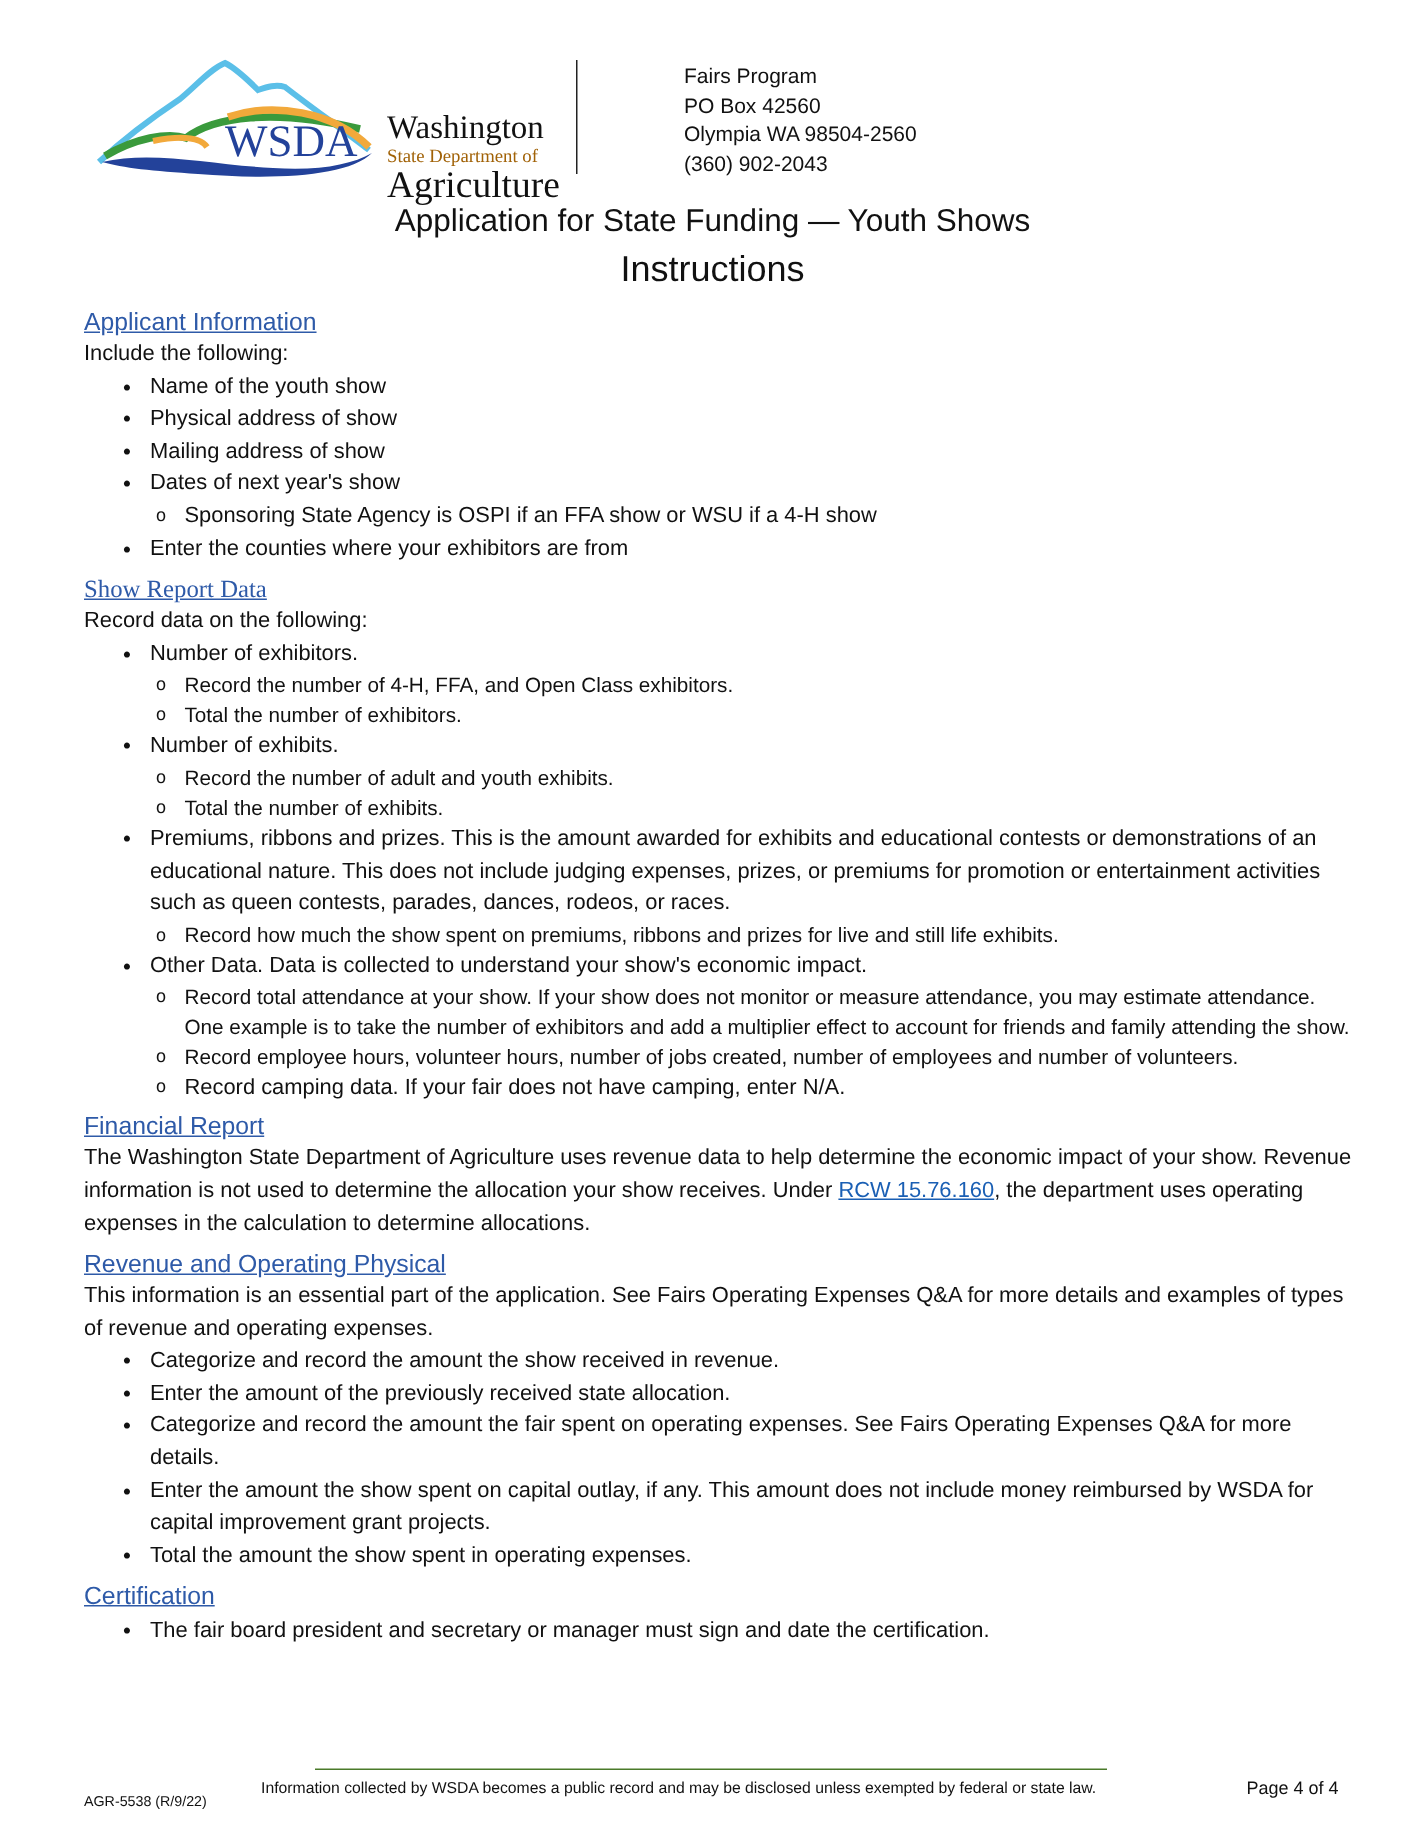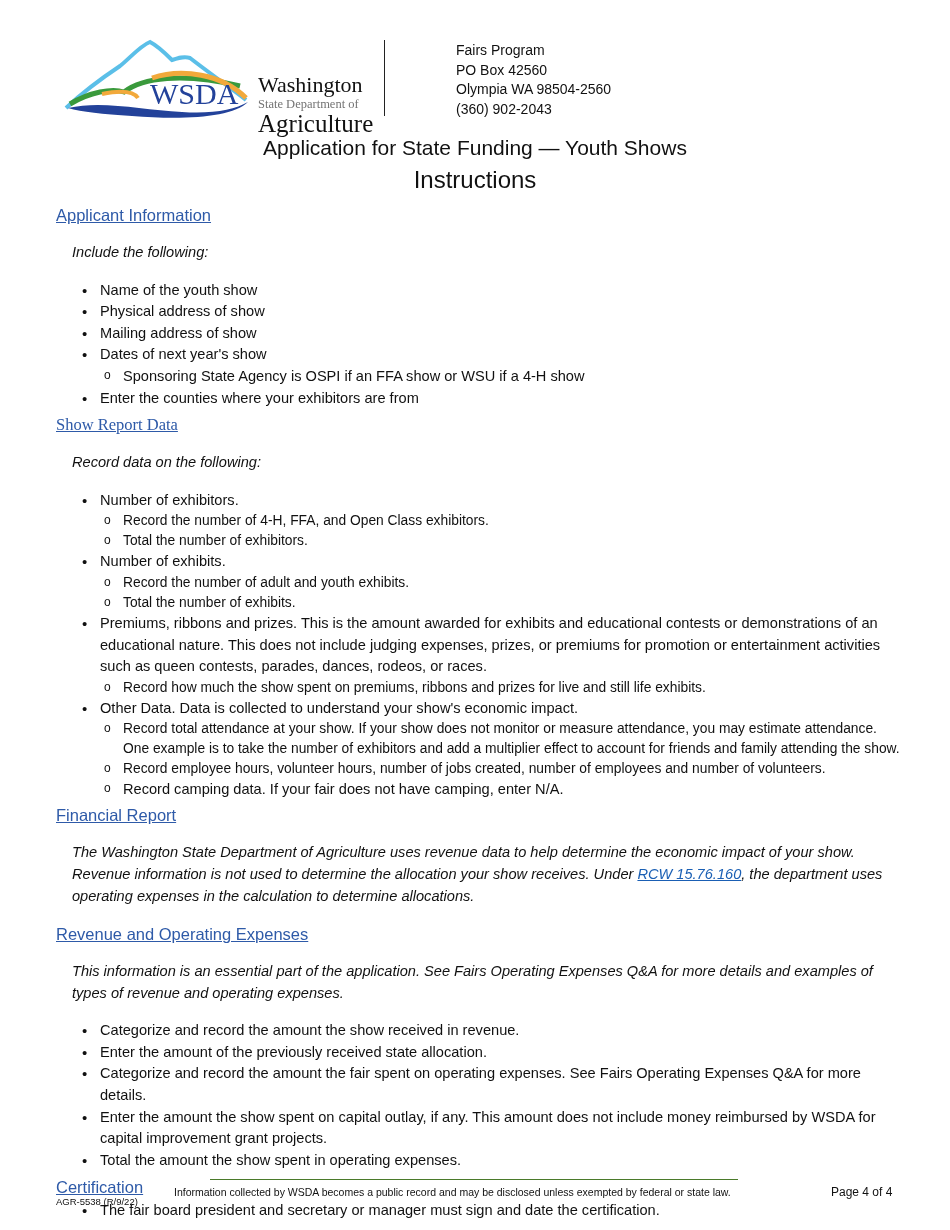--- a/index.html
+++ b/index.html
@@ -4,32 +4,32 @@
   <style>
     html, body { margin: 0; padding: 0; background: #ffffff; }
     body {
       width: 950px; height: 1230px; position: relative; overflow: hidden;
       font-family: "Liberation Sans", sans-serif; color: #111; font-size: 15px;
     }
     .header { position: absolute; left: 62px; top: 38px; width: 520px; height: 82px; }
     .logo { position: absolute; left: 0; top: 0; width: 190px; height: 80px; }
     .brand { position: absolute; left: 196px; top: 12px; width: 120px; margin-top: 24px; }
     .brand .w { font-family: "Liberation Serif", serif; font-size: 22px; line-height: 22px; color: #111; }
-    .brand .s { font-family: "Liberation Serif", serif; font-size: 12.5px; line-height: 16px; color: #737373; }
+    .brand .s { font-family: "Liberation Serif", serif; font-size: 12.5px; line-height: 16px; color: #a16207; }
     .brand .a { font-family: "Liberation Serif", serif; font-size: 25px; line-height: 24px; color: #111; }
     .vdiv { position: absolute; left: 322px; top: 2px; width: 1px; height: 76px; background: #222; }
     .contact { position: absolute; left: 358px; top: 3px; font-size: 14px; line-height: 19.5px; color: #111; margin-left: 36px; }
     .contact div { white-space: nowrap; }
 
     .title1 { position: absolute; left: 0; width: 950px; top: 136px; text-align: center; font-size: 21px; color: #111; }
     .title2 { position: absolute; left: 0; width: 950px; top: 166px; text-align: center; font-size: 24px; color: #111; }
 
     .content { position: absolute; left: 56px; top: 202px; width: 850px; font-size: 14.6px; line-height: 21.6px; }
     .heading { color: #2e5aa8; text-decoration: underline; font-size: 16.5px; line-height: 22px; margin-top: 2px; }
-    .para { margin: 16px; font-style: italic; }
+    .para { margin: 0; }
     ul.l1 { list-style: none; margin: 0; padding: 0; }
     ul.l1 > li { position: relative; padding-left: 44px; }
     ul.l1 > li::before { content: "•"; position: absolute; left: 26px; top: 0; font-size: 15px; }
     ul.l2 { list-style: none; margin: 0; padding: 0; font-size: 13.8px; line-height: 20px; }
     ul.l2 > li { position: relative; padding-left: 23px; }
     ul.l2 > li::before { content: "o"; position: absolute; left: 4px; top: -1px; font-size: 12px; }
     a.link { color: #1a5fb4; text-decoration: underline; }
 
     .footer-line { position: absolute; left: 210px; top: 1179px; width: 528px; height: 1px; background: #4a7a2a; }
     .footer { position: absolute; top: 1186px; font-size: 10.5px; color: #111; }
@@ -112,21 +112,21 @@
         <li>Record total attendance at your show.  If your show does not monitor or measure attendance, you may estimate attendance.  One example is to take the number of exhibitors and add a multiplier effect to account for friends and family attending the show.</li>
         <li>Record employee hours, volunteer hours, number of jobs created, number of employees and number of volunteers.</li>
         <li style="font-size:14.6px;">Record camping data.  If your fair does not have camping, enter N/A.</li>
       </ul>
     </li>
   </ul>
 
   <div class="heading" style="margin-top:5px;">Financial Report</div>
   <p class="para"><span>The Washington State Department of Agriculture uses revenue data to help determine the economic impact of your show.  Revenue information is not used to determine the allocation your show receives.  Under </span><a class="link">RCW 15.76.160</a><span>, the department uses operating expenses in the calculation to determine allocations.</span></p>
 
-  <div class="heading" style="margin-top:5px;">Revenue and Operating Expenses</div>
+  <div class="heading" style="margin-top:5px;">Revenue and Operating Physical</div>
   <p class="para">This information is an essential part of the application. See Fairs Operating Expenses Q&amp;A for more details and examples of types of revenue and operating expenses.</p>
   <ul class="l1">
     <li>Categorize and record the amount the show received in revenue.</li>
     <li>Enter the amount of the previously received state allocation.</li>
     <li>Categorize and record the amount the fair spent on operating expenses.  See Fairs Operating Expenses Q&amp;A for more details.</li>
     <li>Enter the amount the show spent on capital outlay, if any.  This amount does not include money reimbursed by WSDA for capital improvement grant projects.</li>
     <li>Total the amount the show spent in operating expenses.</li>
   </ul>
 
   <div class="heading" style="margin-top:5px;">Certification</div>

